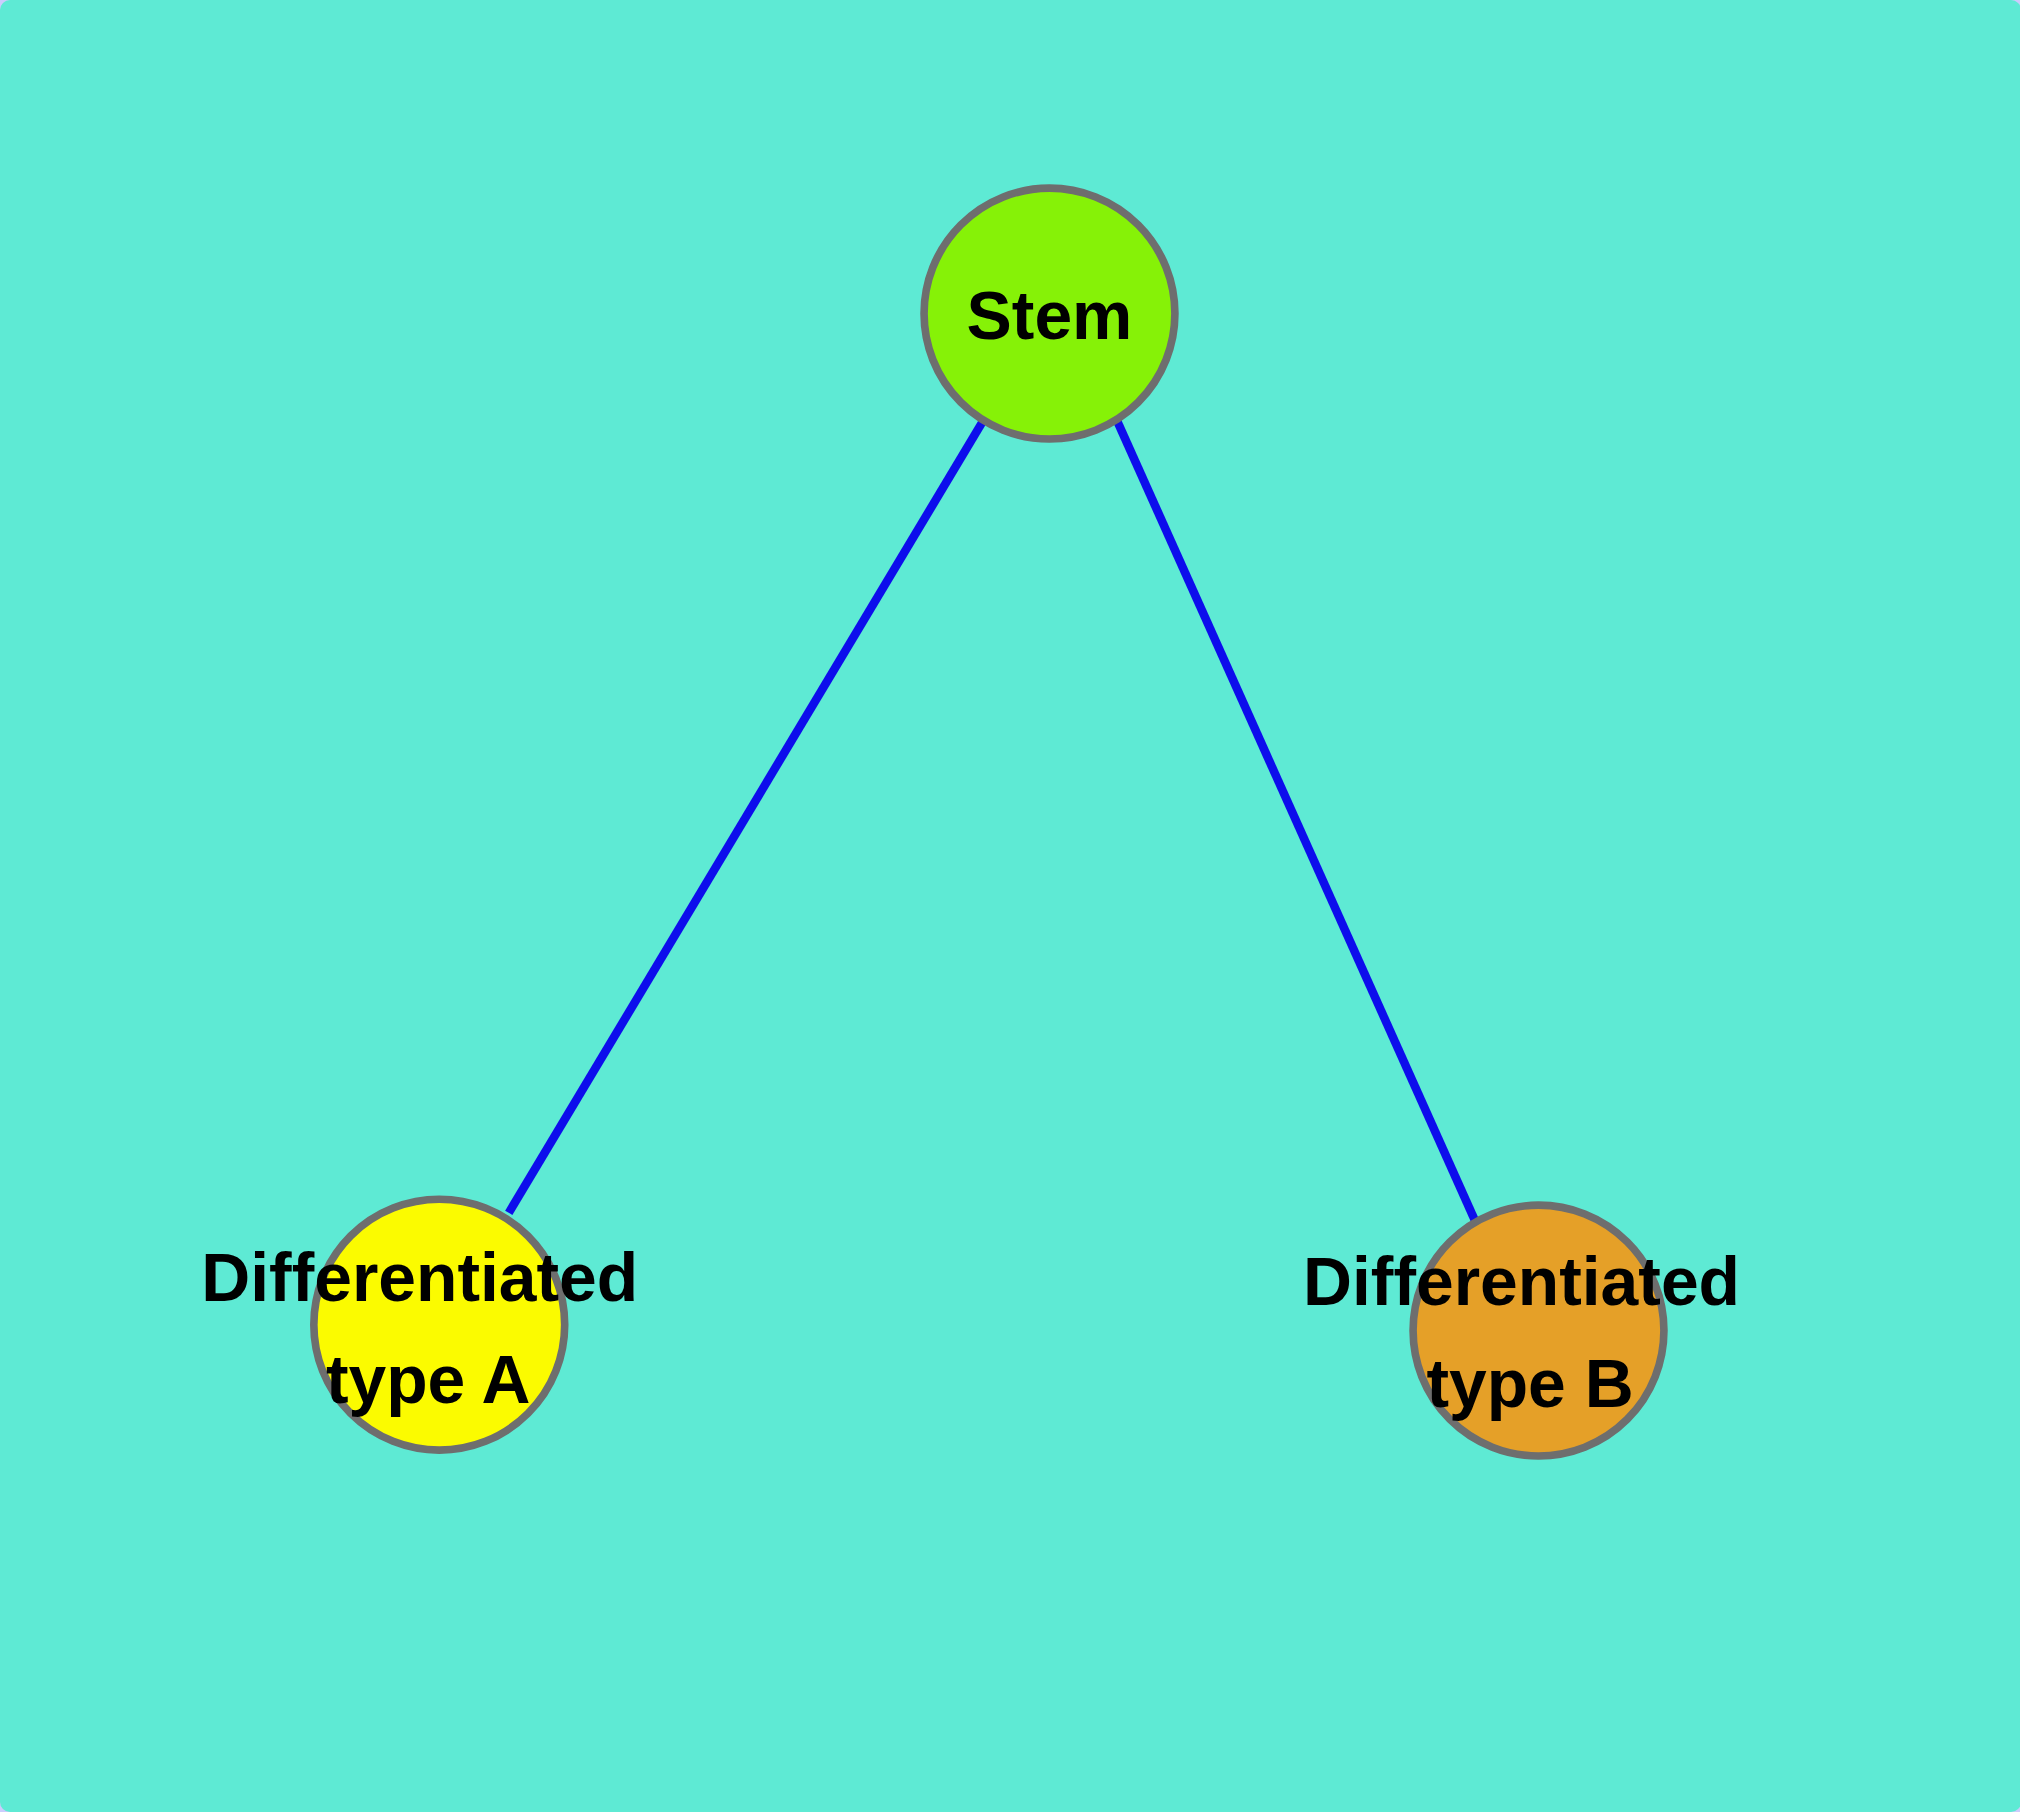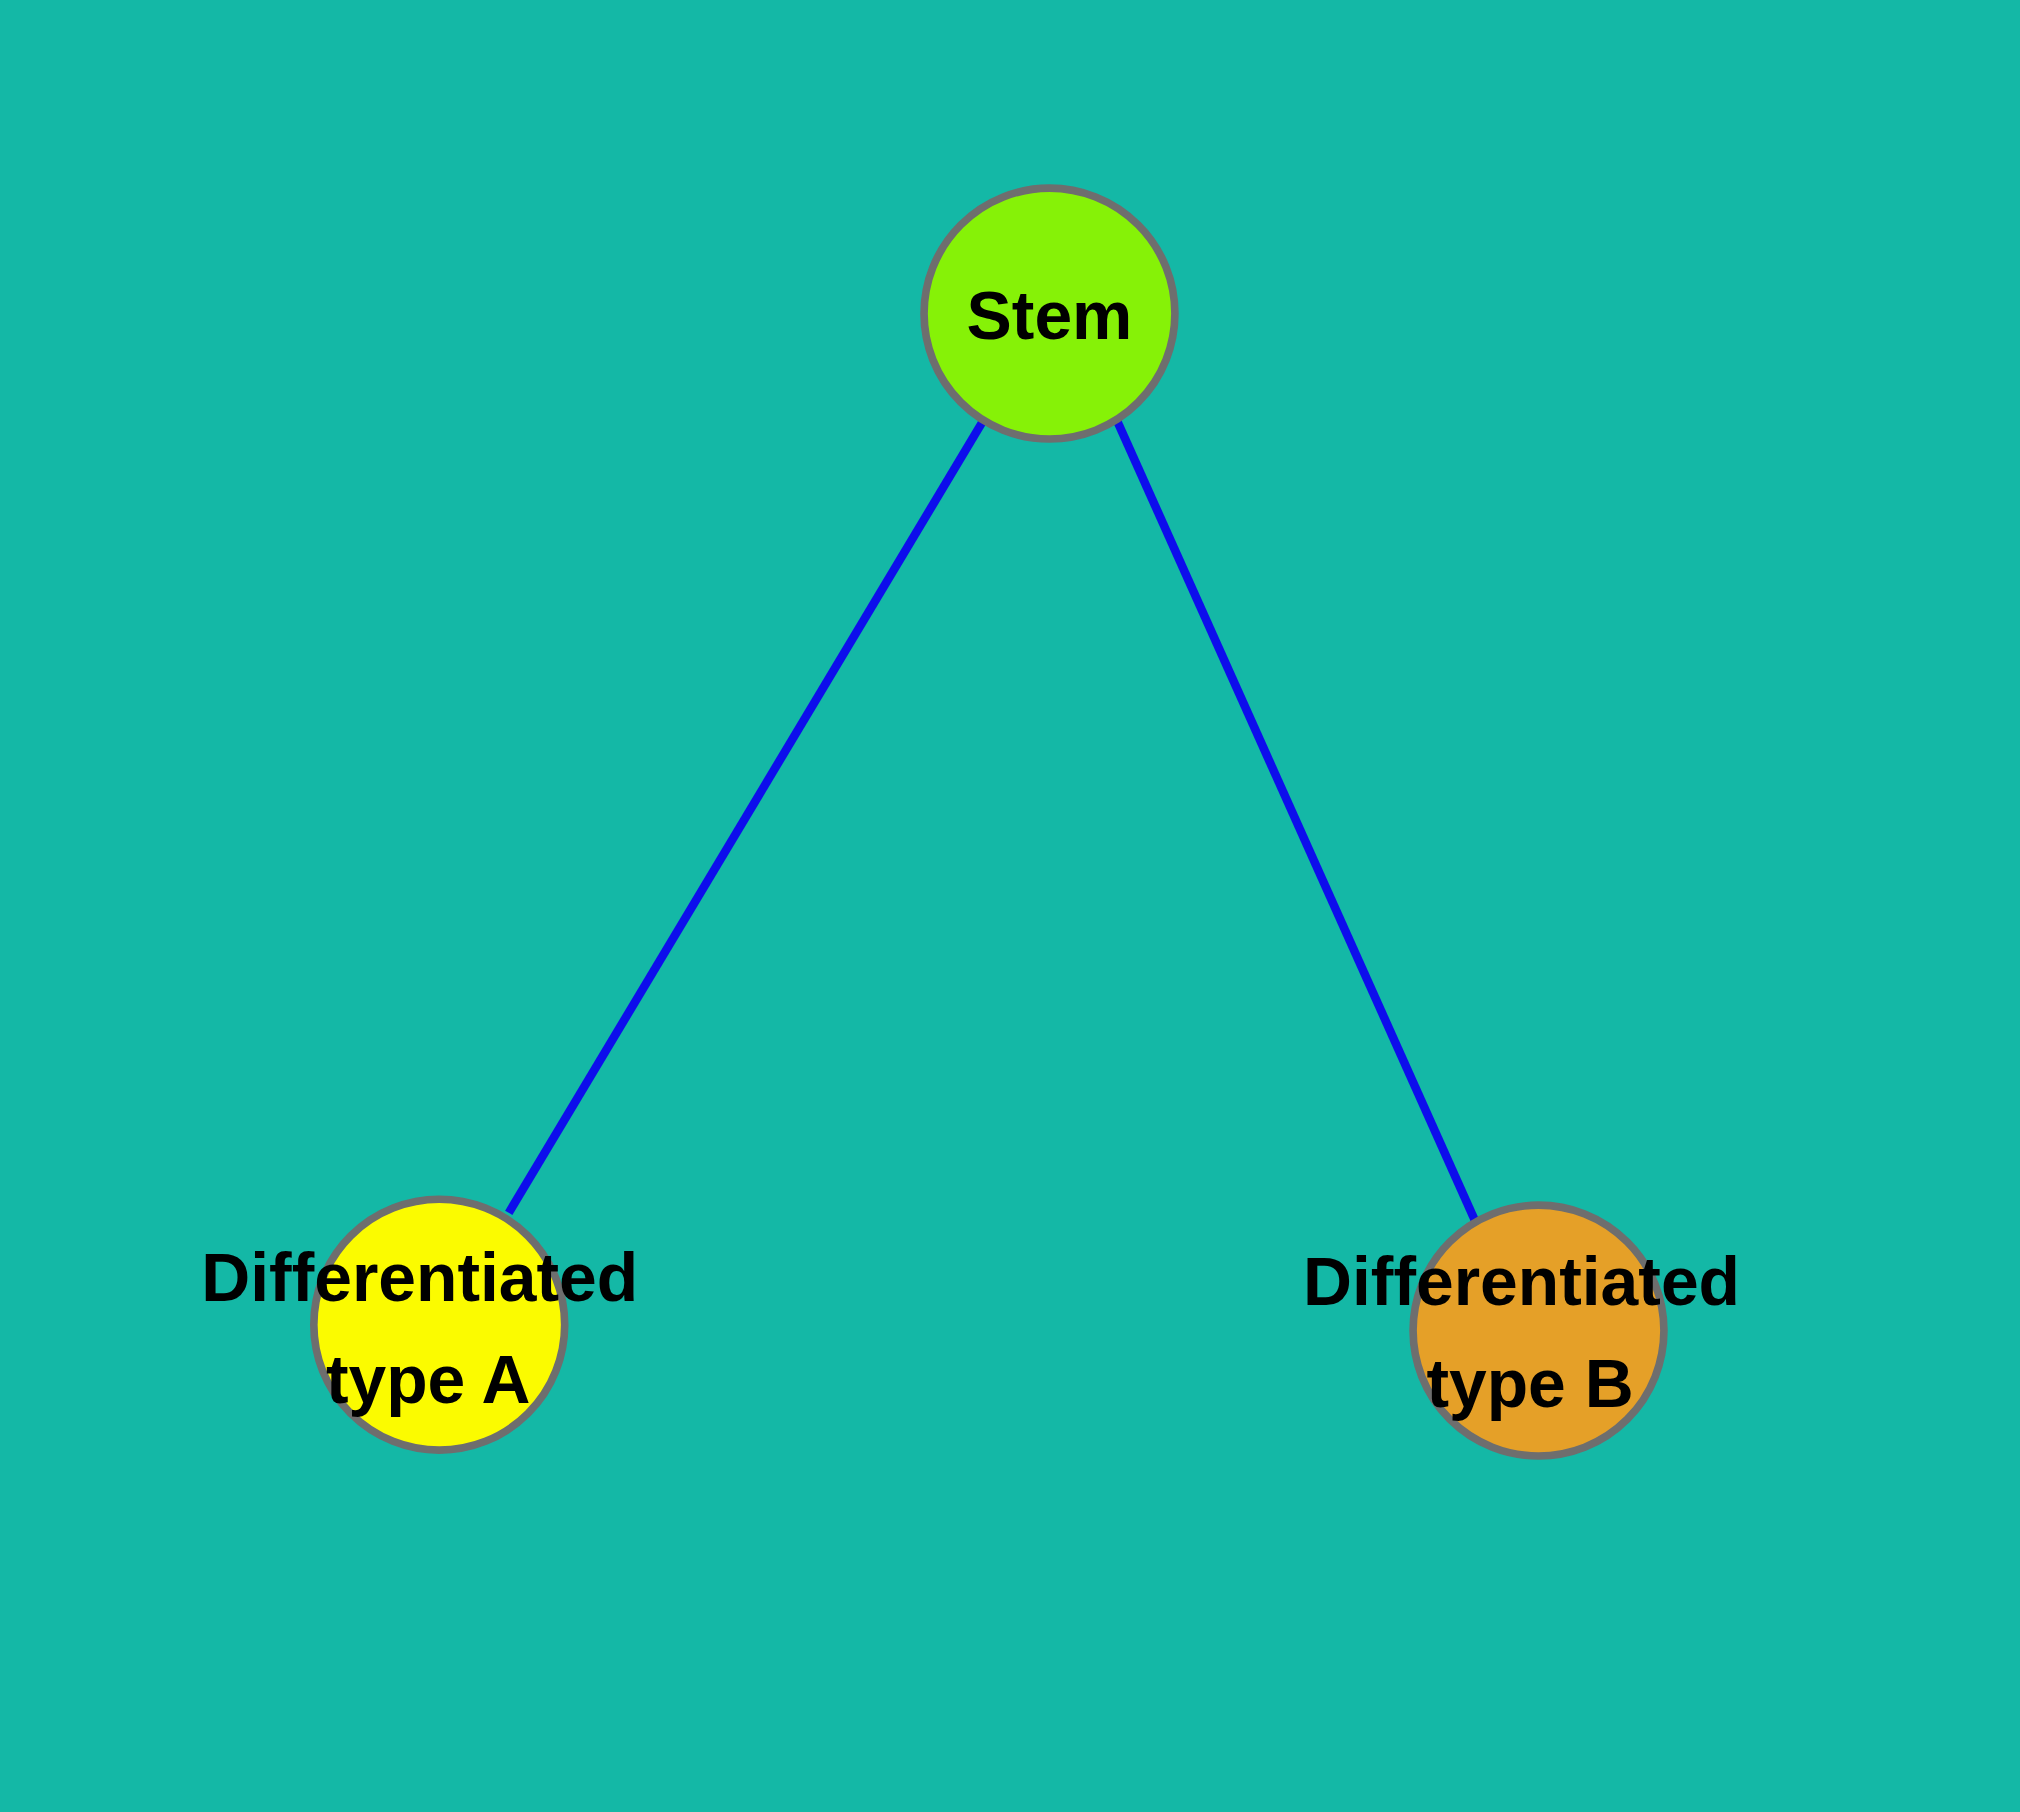--- a/index.html
+++ b/index.html
@@ -27,21 +27,21 @@
     font-family: "Liberation Sans", sans-serif;
     font-weight: bold;
     fill: #000000;
     text-anchor: middle;
     dominant-baseline: alphabetic;
   }
 </style>
 </head>
 <body style="background: rgb(204, 204, 252);">
 
-<div id="canvas" style="background: #14b8a6;">
+<div id="canvas" style="background: #5eead4; border-radius: 10px;">
   <svg id="graph-svg" viewBox="0 0 2384 2138">
 
     <g>
       <line x1="1160" y1="496" x2="600" y2="1431" stroke="#0d0dec" stroke-width="10" stroke-linecap="butt"></line>
       <line x1="1318" y1="497" x2="1740" y2="1440" stroke="#0d0dec" stroke-width="10" stroke-linecap="butt"></line>
     </g>
 
     <g>
 
       <g>

